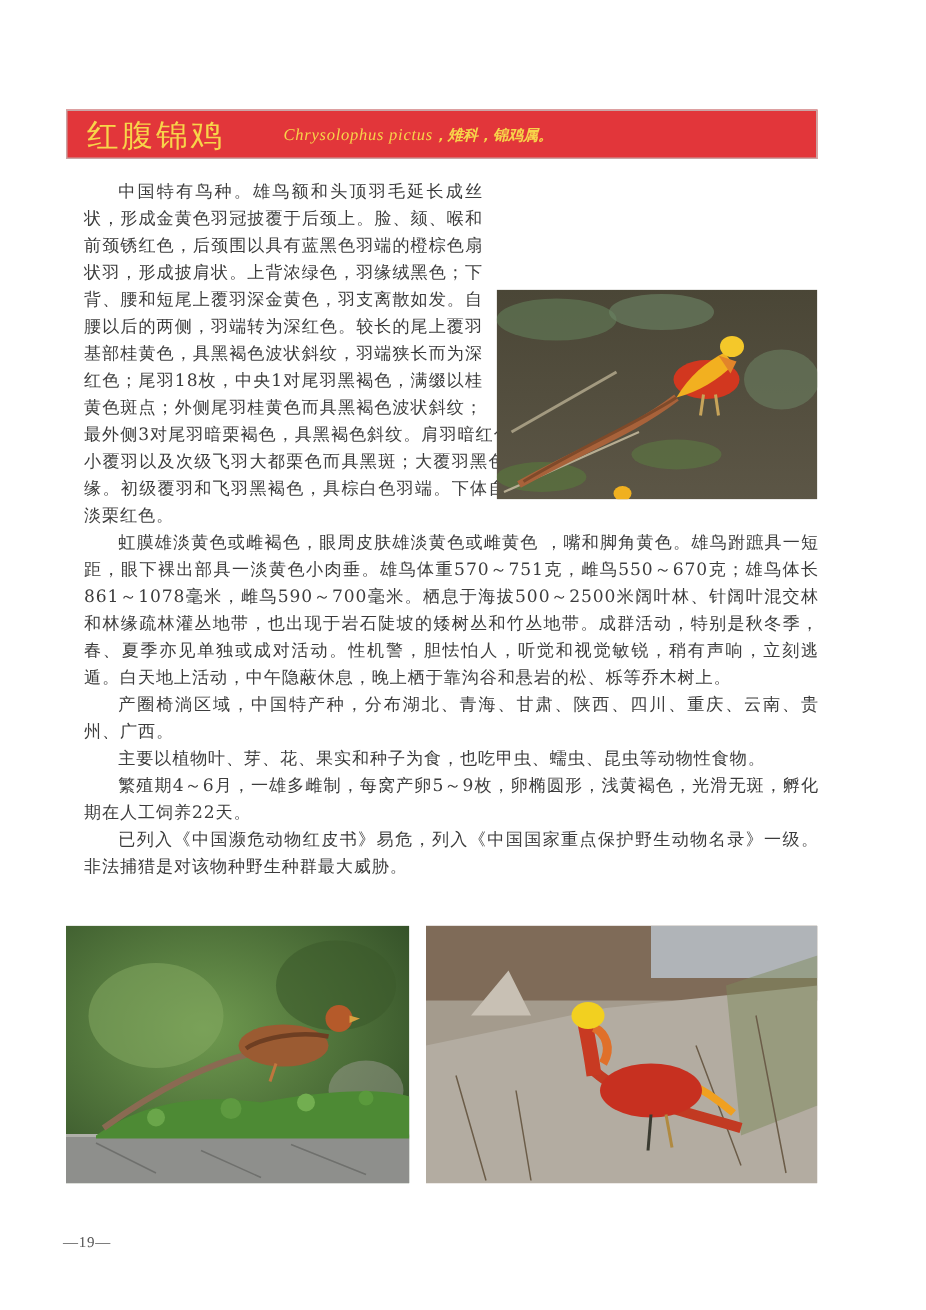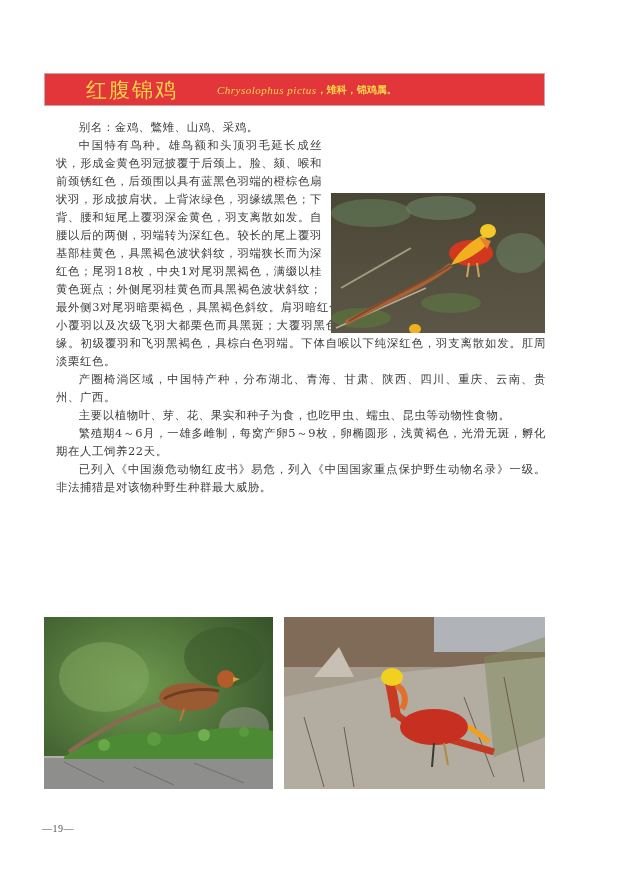--- a/index.html
+++ b/index.html
@@ -1,25 +1,25 @@
 <!DOCTYPE html>
 <html><head>
 <meta charset="utf-8">
 <style>
   html, body { margin: 0; padding: 0; background: #ffffff; }
   body { width: 617px; height: 873px; position: relative; overflow: hidden;
          font-family: "DejaVu Serif", "Liberation Serif", serif; color: #3a3a3a; }
   .title-bar { position: absolute; left: 44px; top: 73px; width: 501px; height: 33px;
                background: #e2363a; border: 1px solid #c9a5a5; box-sizing: border-box;
-               display: flex; align-items: center; padding-left: 28px; }
+               display: flex; align-items: center; }
   .title-cn { font-family: "DejaVu Sans", "Liberation Sans", sans-serif; color: #f7d54a;
               font-size: 21px; letter-spacing: 2px; margin-left: 13px; }
   .title-latin { font-family: "Liberation Serif", "DejaVu Serif", serif; font-style: italic;
                  color: #f7d54a; font-size: 11px; margin-left: 39px; letter-spacing: 0.5px; }
-  .title-family { font-family: "DejaVu Sans", sans-serif; color: #f7d54a; font-size: 10px; font-weight: bold; }
+  .title-family { font-family: "DejaVu Sans", sans-serif; color: #f7d54a; font-size: 10px; font-weight: bold; font-style: italic; }
   .text-block { position: absolute; left: 56px; top: 118px; width: 490px; font-size: 11.4px;
                 line-height: 18px; text-align: justify; color: #3c3c3c; letter-spacing: 0.6px; }
   .text-block p { margin: 0; text-indent: 2em; }
   .photo { position: absolute; overflow: hidden; }
   .photo-1 { left: 331px; top: 193px; width: 214px; height: 140px; float: right; }
   .wrap-float { float: right; width: 218px; height: 146px; margin: 4px -2px 0 8px; }
   .photo-2 { left: 44px; top: 617px; width: 229px; height: 172px; }
   .photo-3 { left: 284px; top: 617px; width: 261px; height: 172px; }
   .page-num { position: absolute; left: 42px; top: 823px; font-size: 10px; color: #555;
               font-family: "Liberation Serif", serif; letter-spacing: 0.5px; }
@@ -27,23 +27,23 @@
 </head>
 <body>
 
 <div class="title-bar">
   <span class="title-cn">红腹锦鸡</span>
   <span class="title-latin">Chrysolophus  pictus</span>
   <span class="title-family">，雉科，锦鸡属。</span>
 </div>
 
 <div class="text-block">
-  <p>别名：金鸡、鷩雉、山鸡、采鸡。</p>
   <div class="wrap-float"></div>
   <p>中国特有鸟种。雄鸟额和头顶羽毛延长成丝状，形成金黄色羽冠披覆于后颈上。脸、颏、喉和前颈锈红色，后颈围以具有蓝黑色羽端的橙棕色扇状羽，形成披肩状。上背浓绿色，羽缘绒黑色；下背、腰和短尾上覆羽深金黄色，羽支离散如发。自腰以后的两侧，羽端转为深红色。较长的尾上覆羽基部桂黄色，具黑褐色波状斜纹，羽端狭长而为深红色；尾羽18枚，中央1对尾羽黑褐色，满缀以桂黄色斑点；外侧尾羽桂黄色而具黑褐色波状斜纹；最外侧3对尾羽暗栗褐色，具黑褐色斜纹。肩羽暗红色，翅上最内侧覆羽和飞羽深蓝色；中、小覆羽以及次级飞羽大都栗色而具黑斑；大覆羽黑色而杂以棕黄色横斑和具棕黄色羽干和羽缘。初级覆羽和飞羽黑褐色，具棕白色羽端。下体自喉以下纯深红色，羽支离散如发。肛周淡栗红色。</p>
+  <p>虹膜雄淡黄色或雌褐色，眼周皮肤雄淡黄色或雌黄色 ，嘴和脚角黄色。雄鸟跗蹠具一短距，眼下裸出部具一淡黄色小肉垂。雄鸟体重570～751克，雌鸟550～670克；雄鸟体长861～1078毫米，雌鸟590～700毫米。栖息于海拔500～2500米阔叶林、针阔叶混交林和林缘疏林灌丛地带，也出现于岩石陡坡的矮树丛和竹丛地带。成群活动，特别是秋冬季，春、夏季亦见单独或成对活动。性机警，胆怯怕人，听觉和视觉敏锐，稍有声响，立刻逃遁。白天地上活动，中午隐蔽休息，晚上栖于靠沟谷和悬岩的松、栎等乔木树上。</p>
   <p>产圈椅淌区域，中国特产种，分布湖北、青海、甘肃、陕西、四川、重庆、云南、贵州、广西。</p>
   <p>主要以植物叶、芽、花、果实和种子为食，也吃甲虫、蠕虫、昆虫等动物性食物。</p>
   <p>繁殖期4～6月，一雄多雌制，每窝产卵5～9枚，卵椭圆形，浅黄褐色，光滑无斑，孵化期在人工饲养22天。</p>
   <p>已列入《中国濒危动物红皮书》易危，列入《中国国家重点保护野生动物名录》一级。非法捕猎是对该物种野生种群最大威胁。</p>
 </div>
 
 <div class="photo photo-1">
   <svg width="214" height="140" viewBox="0 0 214 140">
     <defs>
       <linearGradient id="g1" x1="0" y1="0" x2="0" y2="1">

